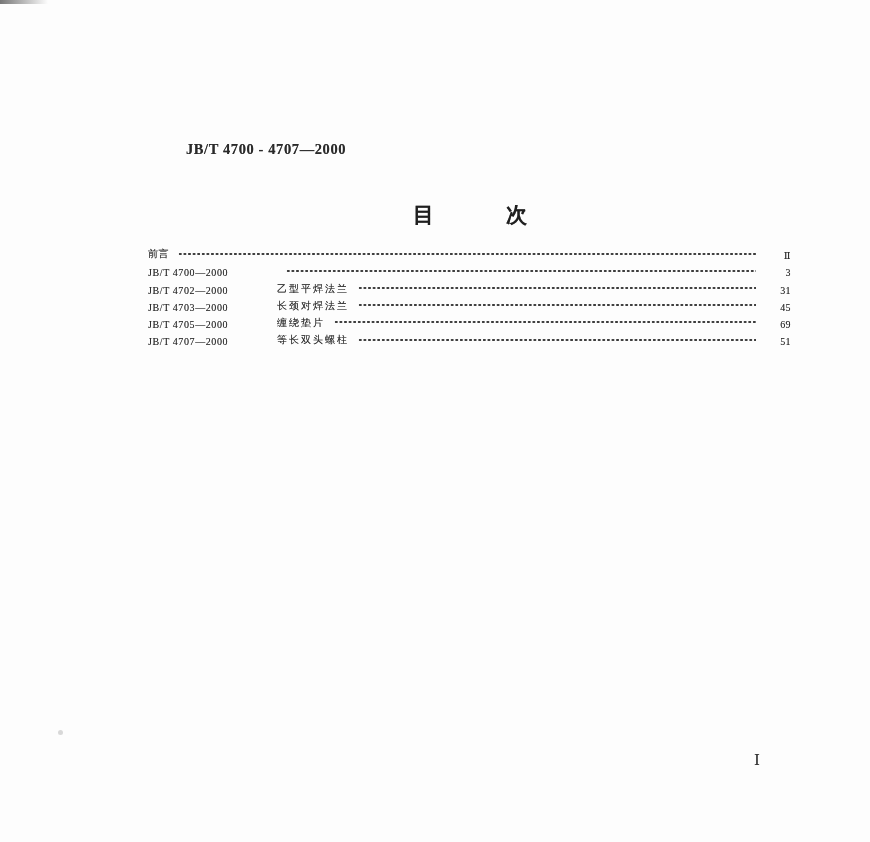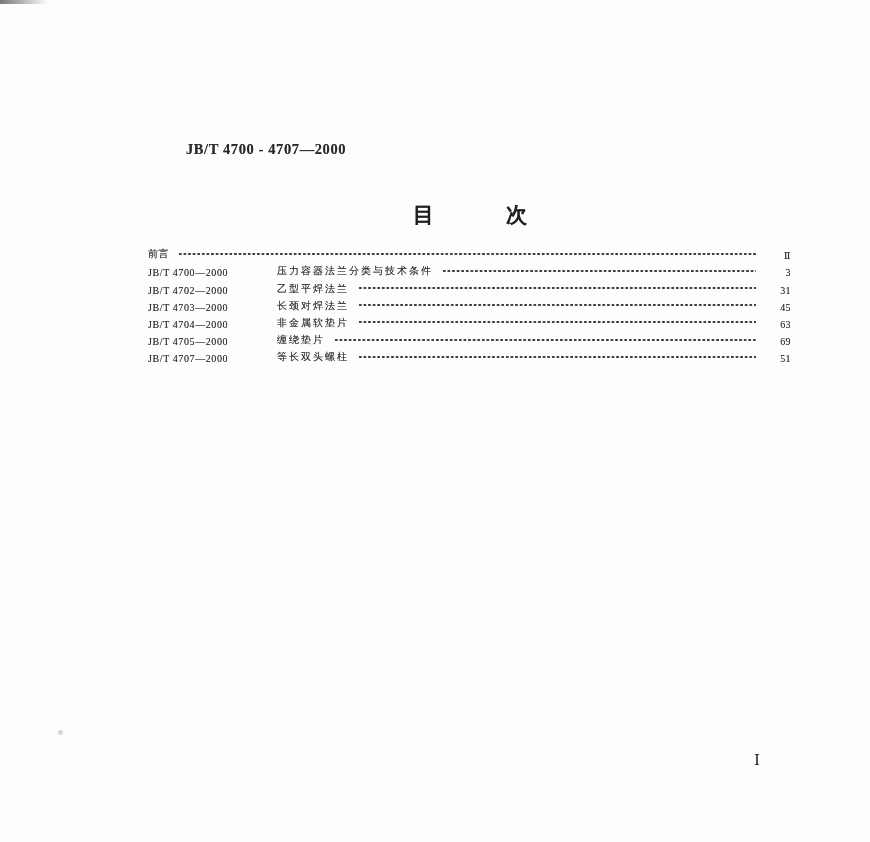--- a/index.html
+++ b/index.html
@@ -83,41 +83,34 @@
   </div>
 
   <div class="toc" id="toc">
       <div class="toc-row">
         <span class="row-label">前言</span>
         <span class="leader"></span>
         <span class="page-num">Ⅱ</span>
       </div>
       <div class="toc-row">
         <span class="row-label code-col">JB/T 4700—2000</span>
-        <span class="row-title">压力容器法兰分类与技术条件</span>
         <span class="leader"></span>
         <span class="page-num">3</span>
       </div>
       <div class="toc-row">
         <span class="row-label code-col">JB/T 4702—2000</span>
         <span class="row-title">乙型平焊法兰</span>
         <span class="leader"></span>
         <span class="page-num">31</span>
       </div>
       <div class="toc-row">
         <span class="row-label code-col">JB/T 4703—2000</span>
         <span class="row-title">长颈对焊法兰</span>
         <span class="leader"></span>
         <span class="page-num">45</span>
-      </div>
-      <div class="toc-row">
-        <span class="row-label code-col">JB/T 4704—2000</span>
-        <span class="row-title">非金属软垫片</span>
-        <span class="leader"></span>
-        <span class="page-num">63</span>
       </div>
       <div class="toc-row">
         <span class="row-label code-col">JB/T 4705—2000</span>
         <span class="row-title">缠绕垫片</span>
         <span class="leader"></span>
         <span class="page-num">69</span>
       </div>
       <div class="toc-row">
         <span class="row-label code-col">JB/T 4707—2000</span>
         <span class="row-title">等长双头螺柱</span>

